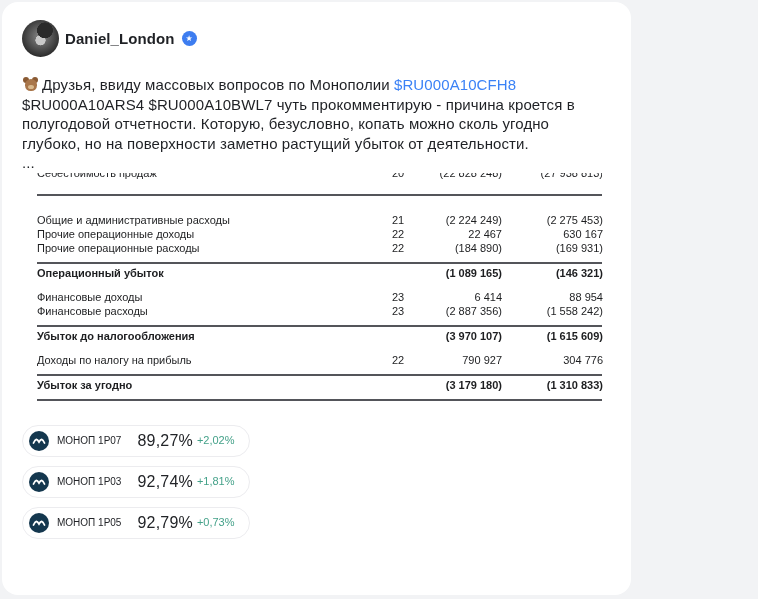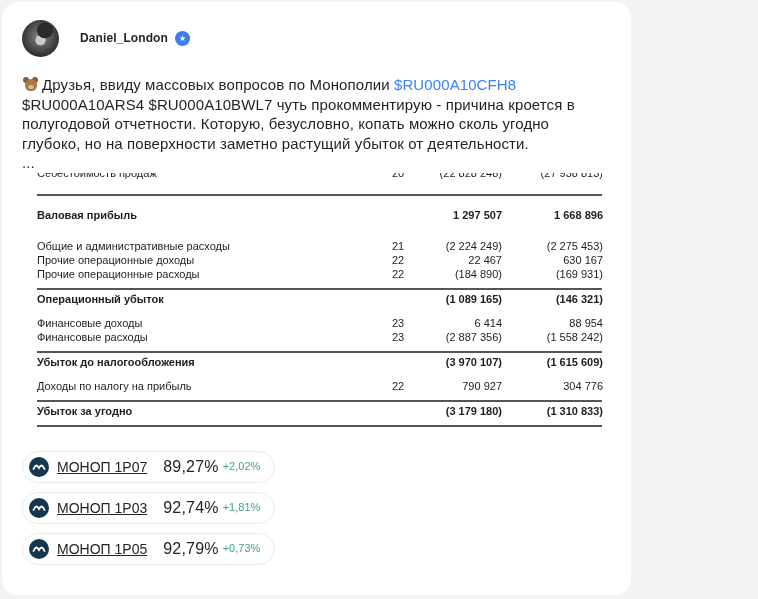--- a/index.html
+++ b/index.html
@@ -21,21 +21,21 @@
   
   .header { display:flex; align-items:center; margin:16px 20px 0 20px; height:40px; }
   .avatar {
     width:37px; height:37px; border-radius:50%;
     background:
       radial-gradient(circle at 62% 28%, #2a2a2a 0 22%, rgba(0,0,0,0) 23%),
       radial-gradient(circle at 50% 55%, #c9c9c9 0 18%, rgba(0,0,0,0) 19%),
       radial-gradient(circle at 50% 45%, #8a8a8a 0%, #161616 90%);
     cursor:pointer; flex:0 0 auto;
   }
-  .username { margin-left:21px; font-size:12px; font-weight:700; letter-spacing:.1px; cursor:pointer; }
+  .username { margin-left:6px; font-size:15px; font-weight:700; letter-spacing:.1px; cursor:pointer; }
   .verified {
     margin-left:7px; width:15px; height:15px; border-radius:50%;
     background:#3d7df0; color:#fff; font-size:8px; line-height:15px;
     text-align:center; display:inline-block;
   }
   
   .post { margin:17px 20px 0 20px; font-size:15px; line-height:19.5px; letter-spacing:.1px; }
   .cashtag { cursor:pointer; }
   .ellipsis-line { line-height:19.5px; }
   
@@ -59,21 +59,21 @@
   .m-total { margin-top:12px; } .m-group { margin-top:17px; }
   .m-total2 { margin-top:2px; } .m-group2 { margin-top:10px; }
   
   .badges { margin:24px 20px 0 20px; width:440px; display:flex; flex-wrap:wrap; gap:9px 10px; }
   .pill {
     display:inline-flex; align-items:center; height:32px;
     border:1px solid #ececef; border-radius:17px;
     padding:0 14px 0 6px; background:#fff; cursor:pointer;
   }
   .pill-icon { width:20px; height:20px; display:inline-flex; }
-  .pill-name { margin-left:8px; font-size:14px; font-weight:500; color:#222428;text-decoration:underline; }
+  .pill-name { margin-left:8px; font-size:10px; font-weight:500; color:#222428; }
   .pill-val  { margin-left:16px; font-size:16px; font-weight:500; color:#222428; letter-spacing:.2px; }
   .pill-chg  { margin-left:4px; font-size:11px; font-weight:500; align-self:center; margin-top:-1px; }
 </style>
 </head>
 <body>
 
 <div class="card">
 
   <div class="header">
     <div class="avatar"></div>
@@ -96,26 +96,20 @@
       <div class="trow">
         <span class="c-label">Себестоимость продаж</span>
         <span class="c-note">20</span>
         <span class="c-v1">(22 828 248)</span>
         <span class="c-v2">(27 938 813)</span>
       </div>
     </div>
 
     <div class="tdivider d1"></div>
 
-    <div class="trow bold m-total">
-      <span class="c-label">Валовая прибыль</span>
-      <span class="c-note"></span>
-      <span class="c-v1">1 297 507</span>
-      <span class="c-v2">1 668 896</span>
-    </div>
 
     <div class="m-group">
       <div class="trow">
         <span class="c-label">Общие и административные расходы</span>
         <span class="c-note">21</span>
         <span class="c-v1">(2 224 249)</span>
         <span class="c-v2">(2 275 453)</span>
       </div>
       <div class="trow">
         <span class="c-label">Прочие операционные доходы</span>

